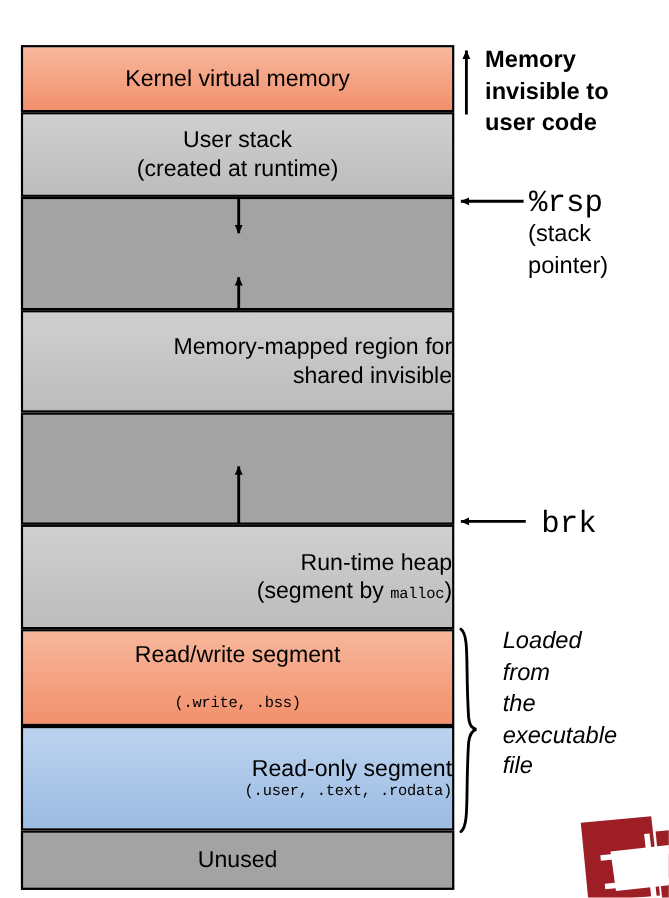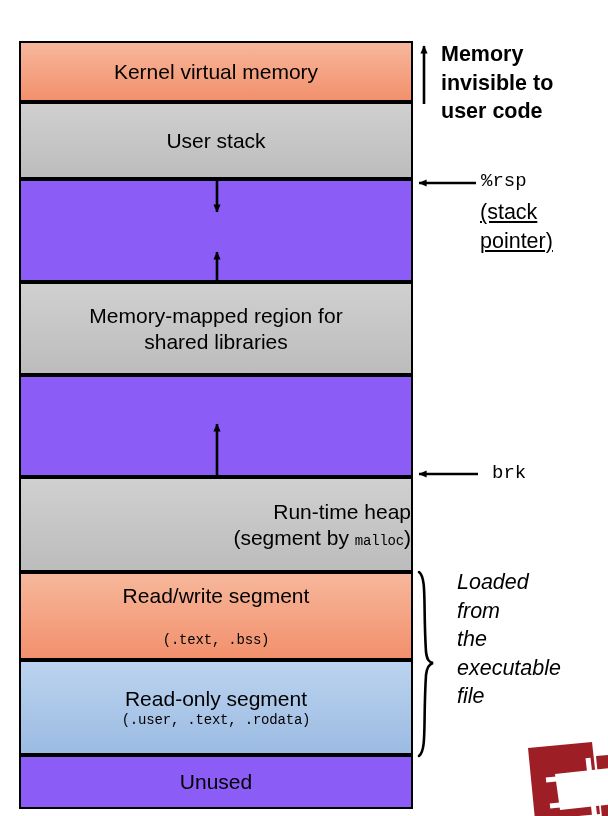--- a/index.html
+++ b/index.html
@@ -50,22 +50,22 @@
   }
   .block .ln { display: block; white-space: nowrap; }
   .mono {
     font-family: "Liberation Mono", "DejaVu Sans Mono", monospace;
     font-size: 14px;
     letter-spacing: -0.2px;
   }
 
   .fill-salmon { background: linear-gradient(180deg,#f7b79b 0%, #f2906c 100%); }
   .fill-gray   { background: linear-gradient(180deg,#d0d0d0 0%, #bcbcbc 100%); }
-  .fill-blue   { background: linear-gradient(180deg,#bcd3ef 0%, #9bbbe2 100%); }
-  .fill-white  { background: #8b5cf6; }
+  .fill-blue   { background: linear-gradient(180deg,#bcd3ef 0%, #9bbbe2 100%); align-items: flex-end; }
+  .fill-white  { background: #a3a3a3; }
 
   
   #overlay {
     position: absolute;
     left: 0; top: 0;
     width: 608px; height: 816px;
     pointer-events: none;
   }
 
   
@@ -73,21 +73,21 @@
     position: absolute;
     font-family: "Liberation Sans", sans-serif;
     font-size: 21.5px;
     line-height: 1.33;
     white-space: pre-line;
     color: #000000;
   }
   .label-mono {
     position: absolute;
     font-family: "Liberation Mono", "DejaVu Sans Mono", monospace;
-    font-size: 19px;
+    font-size: 28px;
     color: #000000;
     white-space: nowrap;
   }
 
   
   #logo {
     position: absolute;
     right: 0;
     bottom: 0;
     width: 128px;
@@ -101,39 +101,40 @@
 <div id="diagram">
 
   <div class="mem-col">
 
     <div class="block fill-salmon" style="top:0px; height:61px;">
       <span class="ln">Kernel virtual memory</span>
     </div>
 
     <div class="block fill-gray" style="top:61px; height:77px;">
       <span class="ln">User stack</span>
+      <span class="ln">(created at runtime)</span>
     </div>
 
     <div class="block fill-white" style="top:138px; height:103px;"></div>
 
-    <div class="block fill-gray" style="top:241px; height:93px;">
+    <div class="block fill-gray" style="top:241px; height:93px;align-items:flex-end;">
       <span class="ln">Memory-mapped region for</span>
-      <span class="ln">shared libraries</span>
+      <span class="ln">shared invisible</span>
     </div>
 
     <div class="block fill-white" style="top:334px; height:102px;"></div>
 
     <div class="block fill-gray" style="top:436px; height:95px;align-items:flex-end;">
       <span class="ln">Run-time heap</span>
       <span class="ln"><span>(segment by </span><span class="mono">malloc</span><span>)</span></span>
     </div>
 
     <div class="block fill-salmon" style="top:531px; height:88px;gap:24px;">
       <span class="ln">Read/write segment</span>
-      <span class="ln mono">(.text, .bss)</span>
+      <span class="ln mono">(.write, .bss)</span>
     </div>
 
     <div class="block fill-blue" style="top:619px; height:95px;">
       <span class="ln">Read-only segment</span>
       <span class="ln mono">(.user, .text, .rodata)</span>
     </div>
 
     <div class="block fill-white" style="top:714px; height:54px;">
       <span class="ln">Unused</span>
     </div>
@@ -179,21 +180,21 @@
                C423,711 427,738 419,744" fill="none" stroke="#000" stroke-width="2.6" stroke-linecap="round"></path>
     </g>
   </svg>
 
   <div class="note" style="left:441px; top:28px; width:165px;font-weight:bold;">Memory
 invisible to
 user code</div>
 
   <div class="label-mono" style="left:481px; top:158px;">%rsp</div>
 
-  <div class="note" style="left:480px; top:186px; width:125px;text-decoration:underline;">(stack
+  <div class="note" style="left:480px; top:186px; width:125px;">(stack
 pointer)</div>
 
   <div class="label-mono" style="left:492px; top:450px;">brk</div>
 
   <div class="note" style="left:457px; top:556px; width:150px;font-style:italic;">Loaded
 from
 the
 executable
 file</div>
 

